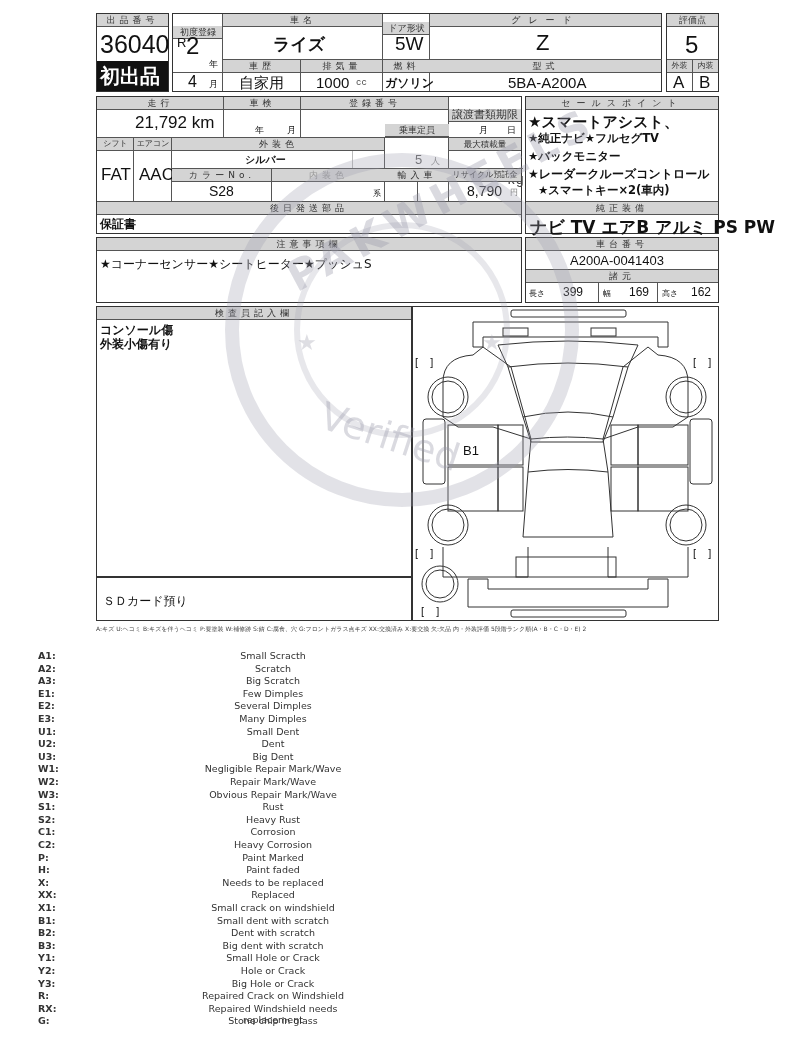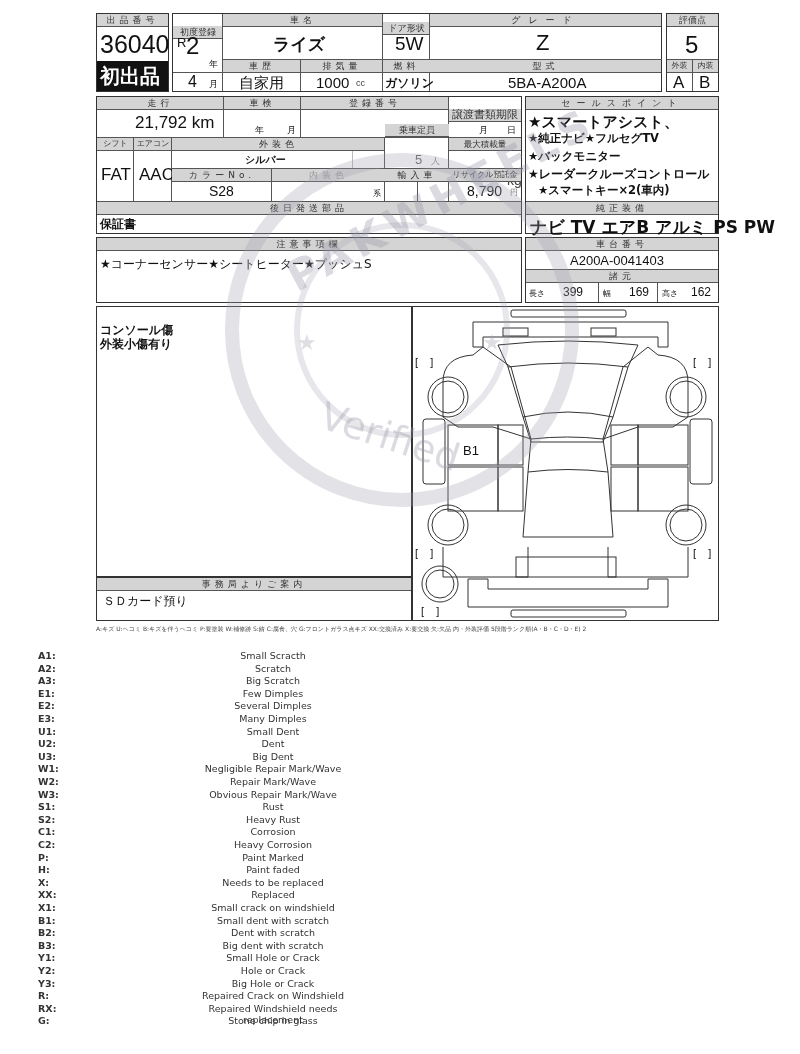--- a/index.html
+++ b/index.html
@@ -6,21 +6,21 @@
   body{width:800px;height:1054px;position:relative;overflow:hidden;font-family:"DejaVu Sans",sans-serif;color:#111;}
   .abs{position:absolute;box-sizing:border-box;}
   .box{position:absolute;box-sizing:border-box;border:1.5px solid #333;background:#fff;}
   .hd{position:absolute;box-sizing:border-box;background:#d4d4d4;border-bottom:1px solid #555;font-size:9px;letter-spacing:4px;text-align:center;color:#333;line-height:12px;height:13px;}
   .vl{position:absolute;width:1px;background:#555;}
   .hl{position:absolute;height:1px;background:#555;}
   .val{position:absolute;white-space:nowrap;font-family:"Liberation Sans Narrow","Liberation Sans",sans-serif;}
   .big{font-size:22px;}
   .mid{font-size:17px;}
   .jp{font-family:"DejaVu Sans",sans-serif;}
-  .small{font-size:10px;color:#444;}
+  .small{font-size:10px;color:#444;font-family:Liberation Mono, monospace;}
   .legend-row{position:absolute;left:38px;width:560px;height:12.6px;font-family:"DejaVu Sans",sans-serif;font-size:9.5px;color:#333;}
   .legend-code{position:absolute;left:0;font-weight:bold;}
   .legend-desc{position:absolute;left:140px;width:190px;text-align:center;}
   .wm{position:absolute;color:rgba(150,150,165,0.35);font-family:"DejaVu Sans",sans-serif;font-weight:bold;pointer-events:none;}
   svg{position:absolute;}
 </style>
 </head>
 <body>
 
 <div class="box" style="left:96px;top:13px;width:73px;height:79px;">
@@ -151,26 +151,26 @@
   <div class="vl" style="left:131px;top:45px;height:19px;"></div>
   <div class="val jp" style="left:3px;top:50px;font-size:8px;">長さ</div>
   <div class="val" style="left:37px;top:47px;font-size:12px;">399</div>
   <div class="val jp" style="left:77px;top:50px;font-size:8px;">幅</div>
   <div class="val" style="left:103px;top:47px;font-size:12px;">169</div>
   <div class="val jp" style="left:136px;top:50px;font-size:8px;">高さ</div>
   <div class="val" style="left:165px;top:47px;font-size:12px;">162</div>
 </div>
 
 <div class="box" style="left:96px;top:306px;width:316px;height:271px;">
+  <div class="hd" style="left:0;top:0;width:100%;">検査員記入欄</div>
   <div class="val jp" style="left:3px;top:15px;font-size:12px;font-weight:bold;">コンソール傷</div>
   <div class="val jp" style="left:3px;top:29px;font-size:12px;font-weight:bold;">外装小傷有り</div>
 </div>
 
 <div class="box" style="left:96px;top:577px;width:316px;height:44px;">
-  <div class="hd" style="left:0;top:0;width:100%;">事務局よりご案内</div>
   <div class="val jp" style="left:6px;top:15px;font-size:12px;">ＳＤカード預り</div>
 </div>
 
 <div class="box" style="left:412px;top:306px;width:307px;height:315px;">
   <svg width="307" height="315" viewBox="0 0 307 315" style="left:0;top:0;" fill="none" stroke="#333" stroke-width="1">
 
     <rect x="98" y="3" width="115" height="7" rx="2"></rect>
 
     <path d="M60 15 H255 V40 H245 V30 H70 V40 H60 Z"></path>
     <rect x="90" y="21" width="25" height="8"></rect>

